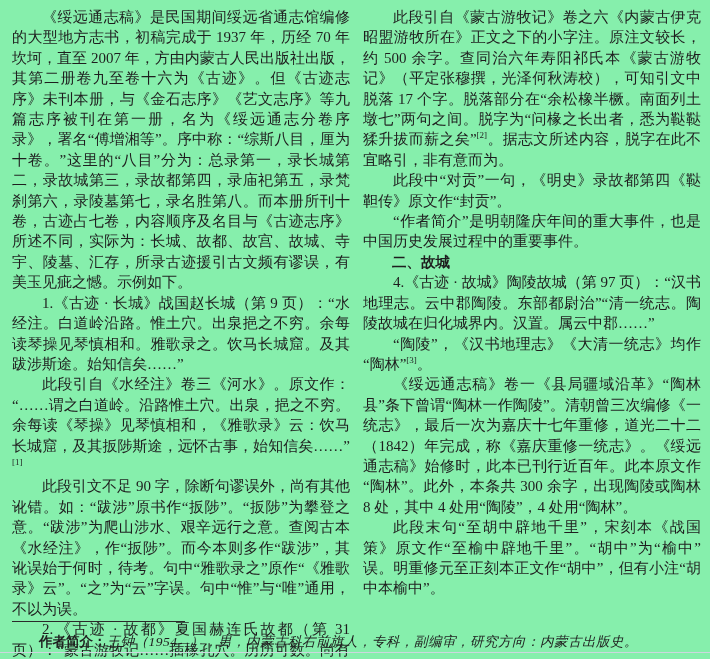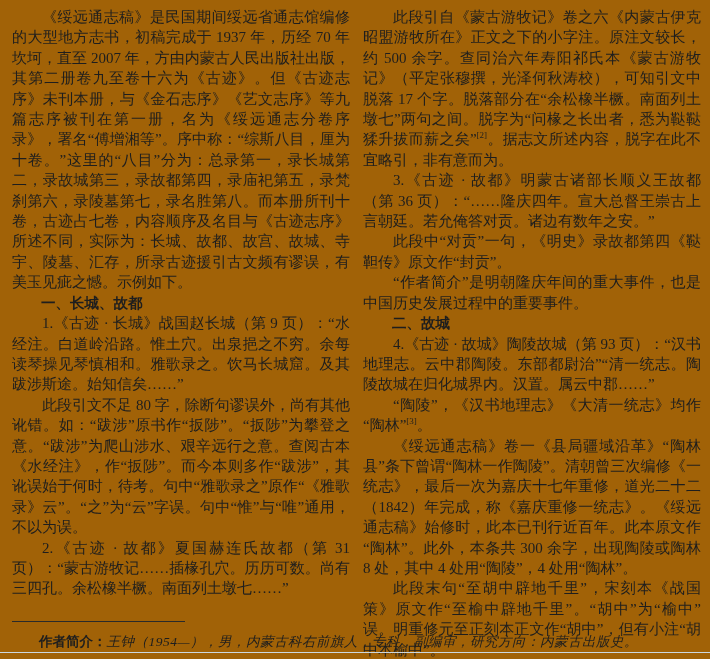--- a/index.html
+++ b/index.html
@@ -1,19 +1,19 @@
 <!DOCTYPE html>
 <html lang="zh"><head>
 <meta charset="utf-8">
 <style>
   html,body{margin:0;padding:0;}
   .page{
     position:relative;
     width:710px;height:659px;
-    background:#a16207;
+    background:#86efac;
     overflow:hidden;
     font-family:"Liberation Serif","DejaVu Serif",serif;
     color:#1e1e1e;
   }
   .columns{
     display:flex;
     padding:7px 8px 0 12px;
     gap:13px;
   }
   .col{
@@ -67,32 +67,31 @@
   }
 </style>
 </head>
 <body>
 
 <div class="page">
 
   <div class="columns">
     <div class="col" id="col-left">
         <p>《绥远通志稿》是民国期间绥远省通志馆编修的大型地方志书，初稿完成于 1937 年，历经 70 年坎坷，直至 2007 年，方由内蒙古人民出版社出版，其第二册卷九至卷十六为《古迹》。但《古迹志序》未刊本册，与《金石志序》《艺文志序》等九篇志序被刊在第一册，名为《绥远通志分卷序录》，署名“傅增湘等”。序中称：“综斯八目，厘为十卷。”这里的“八目”分为：总录第一，录长城第二，录故城第三，录故都第四，录庙祀第五，录梵刹第六，录陵墓第七，录名胜第八。而本册所刊十卷，古迹占七卷，内容顺序及名目与《古迹志序》所述不同，实际为：长城、故都、故宫、故城、寺宇、陵墓、汇存，所录古迹援引古文频有谬误，有美玉见疵之憾。示例如下。</p>
-        <p class="heading">一、长城、故都</p>
         <p>1.《古迹 · 长城》战国赵长城（第 9 页）：“水经注。白道岭沿路。惟土穴。出泉挹之不穷。余每读琴操见琴慎相和。雅歌录之。饮马长城窟。及其跋涉斯途。始知信矣……”</p>
-        <p>此段引文不足 80 字，除断句谬误外，尚有其他讹错。如：“跋涉”原书作“扳陟”。“扳陟”为攀登之意。“跋涉”为爬山涉水、艰辛远行之意。查阅古本《水经注》，作“扳陟”。而今本则多作“跋涉”，其讹误始于何时，待考。句中“雅歌录之”原作“《雅歌录》云”。“之”为“云”字误。句中“惟”与“唯”通用，不以为误。</p>
+        <p>此段引自《水经注》卷三《河水》。原文作：“……谓之白道岭。沿路惟土穴。出泉，挹之不穷。余每读《琴操》见琴慎相和，《雅歌录》云：饮马长城窟，及其扳陟斯途，远怀古事，始知信矣……”<sup>[1]</sup></p>
+        <p>此段引文不足 90 字，除断句谬误外，尚有其他讹错。如：“跋涉”原书作“扳陟”。“扳陟”为攀登之意。“跋涉”为爬山涉水、艰辛远行之意。查阅古本《水经注》，作“扳陟”。而今本则多作“跋涉”，其讹误始于何时，待考。句中“雅歌录之”原作“《雅歌录》云”。“之”为“云”字误。句中“惟”与“唯”通用，不以为误。</p>
         <p>2.《古迹 · 故都》夏国赫连氏故都（第 31 页）：“蒙古游牧记……插椽孔穴。历历可数。尚有三四孔。余松橡半橛。南面列土墩七……”</p>
       </div>
     <div class="col" id="col-right">
         <p>此段引自《蒙古游牧记》卷之六《内蒙古伊克昭盟游牧所在》正文之下的小字注。原注文较长，约 500 余字。查同治六年寿阳祁氏本《蒙古游牧记》（平定张穆撰，光泽何秋涛校），可知引文中脱落 17 个字。脱落部分在“余松橡半橛。南面列土墩七”两句之间。脱字为“问椽之长出者，悉为鞑鞑猱升拔而薪之矣”<sup>[2]</sup>。据志文所述内容，脱字在此不宜略引，非有意而为。</p>
-        <p>3.《古迹 · 故都》明蒙古诸部长顺义王故都（第 36 页）：“……隆庆四年。宣大总督王崇古上言朝廷。若允俺答对贡。诸边有数年之安。”</p>
         <p>此段中“对贡”一句，《明史》录故都第四《鞑靼传》原文作“封贡”。</p>
         <p>“作者简介”是明朝隆庆年间的重大事件，也是中国历史发展过程中的重要事件。</p>
         <p class="heading">二、故城</p>
-        <p>4.《古迹 · 故城》陶陵故城（第 93 页）：“汉书地理志。云中郡陶陵。东部都尉治”“清一统志。陶陵故城在归化城界内。汉置。属云中郡……”</p>
+        <p>4.《古迹 · 故城》陶陵故城（第 97 页）：“汉书地理志。云中郡陶陵。东部都尉治”“清一统志。陶陵故城在归化城界内。汉置。属云中郡……”</p>
         <p>“陶陵”，《汉书地理志》《大清一统志》均作“陶林”<sup>[3]</sup>。</p>
         <p>《绥远通志稿》卷一《县局疆域沿革》“陶林县”条下曾谓“陶林一作陶陵”。清朝曾三次编修《一统志》，最后一次为嘉庆十七年重修，道光二十二（1842）年完成，称《嘉庆重修一统志》。《绥远通志稿》始修时，此本已刊行近百年。此本原文作“陶林”。此外，本条共 300 余字，出现陶陵或陶林 8 处，其中 4 处用“陶陵”，4 处用“陶林”。</p>
         <p>此段末句“至胡中辟地千里”，宋刻本《战国策》原文作“至榆中辟地千里”。“胡中”为“榆中”误。明重修元至正刻本正文作“胡中”，但有小注“胡中本榆中”。</p>
       </div>
   </div>
 
   <div class="author-rule"></div>
 
   <div class="author-note">
     <span class="label">作者简介：</span><span class="bio">王钟（1954—），男，内蒙古科右前旗人，专科，副编审，研究方向：内蒙古出版史。</span>

